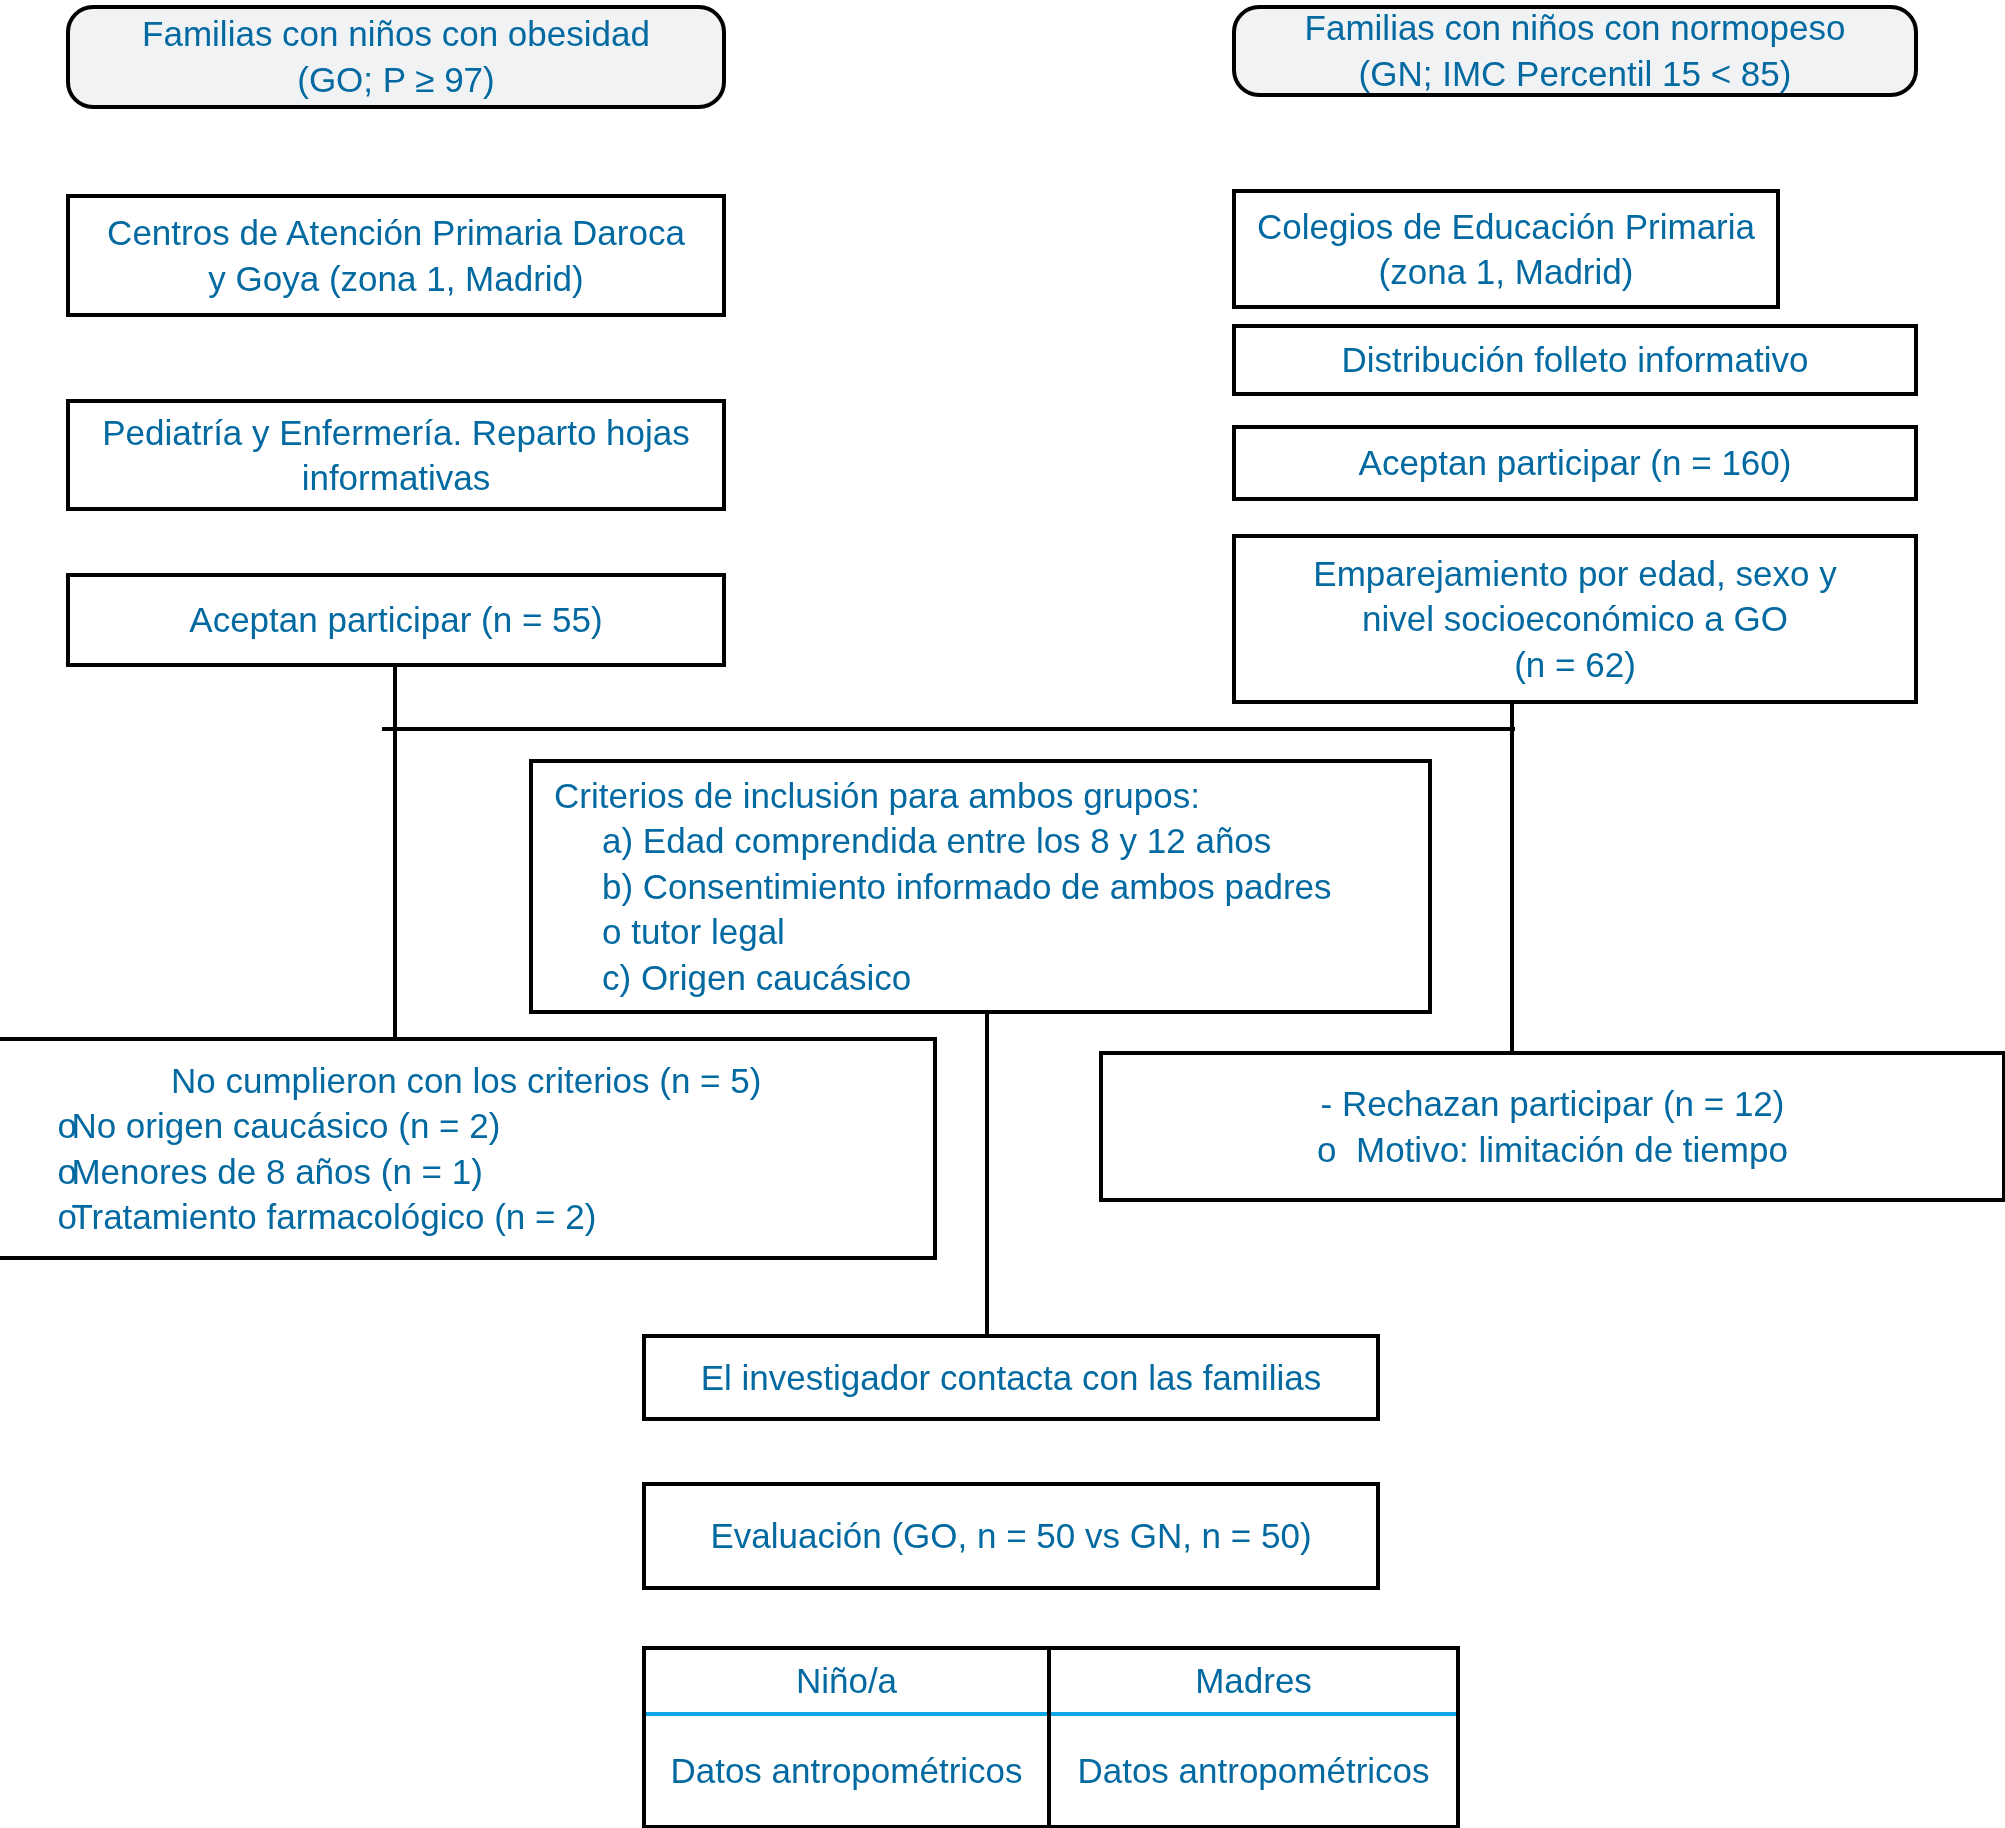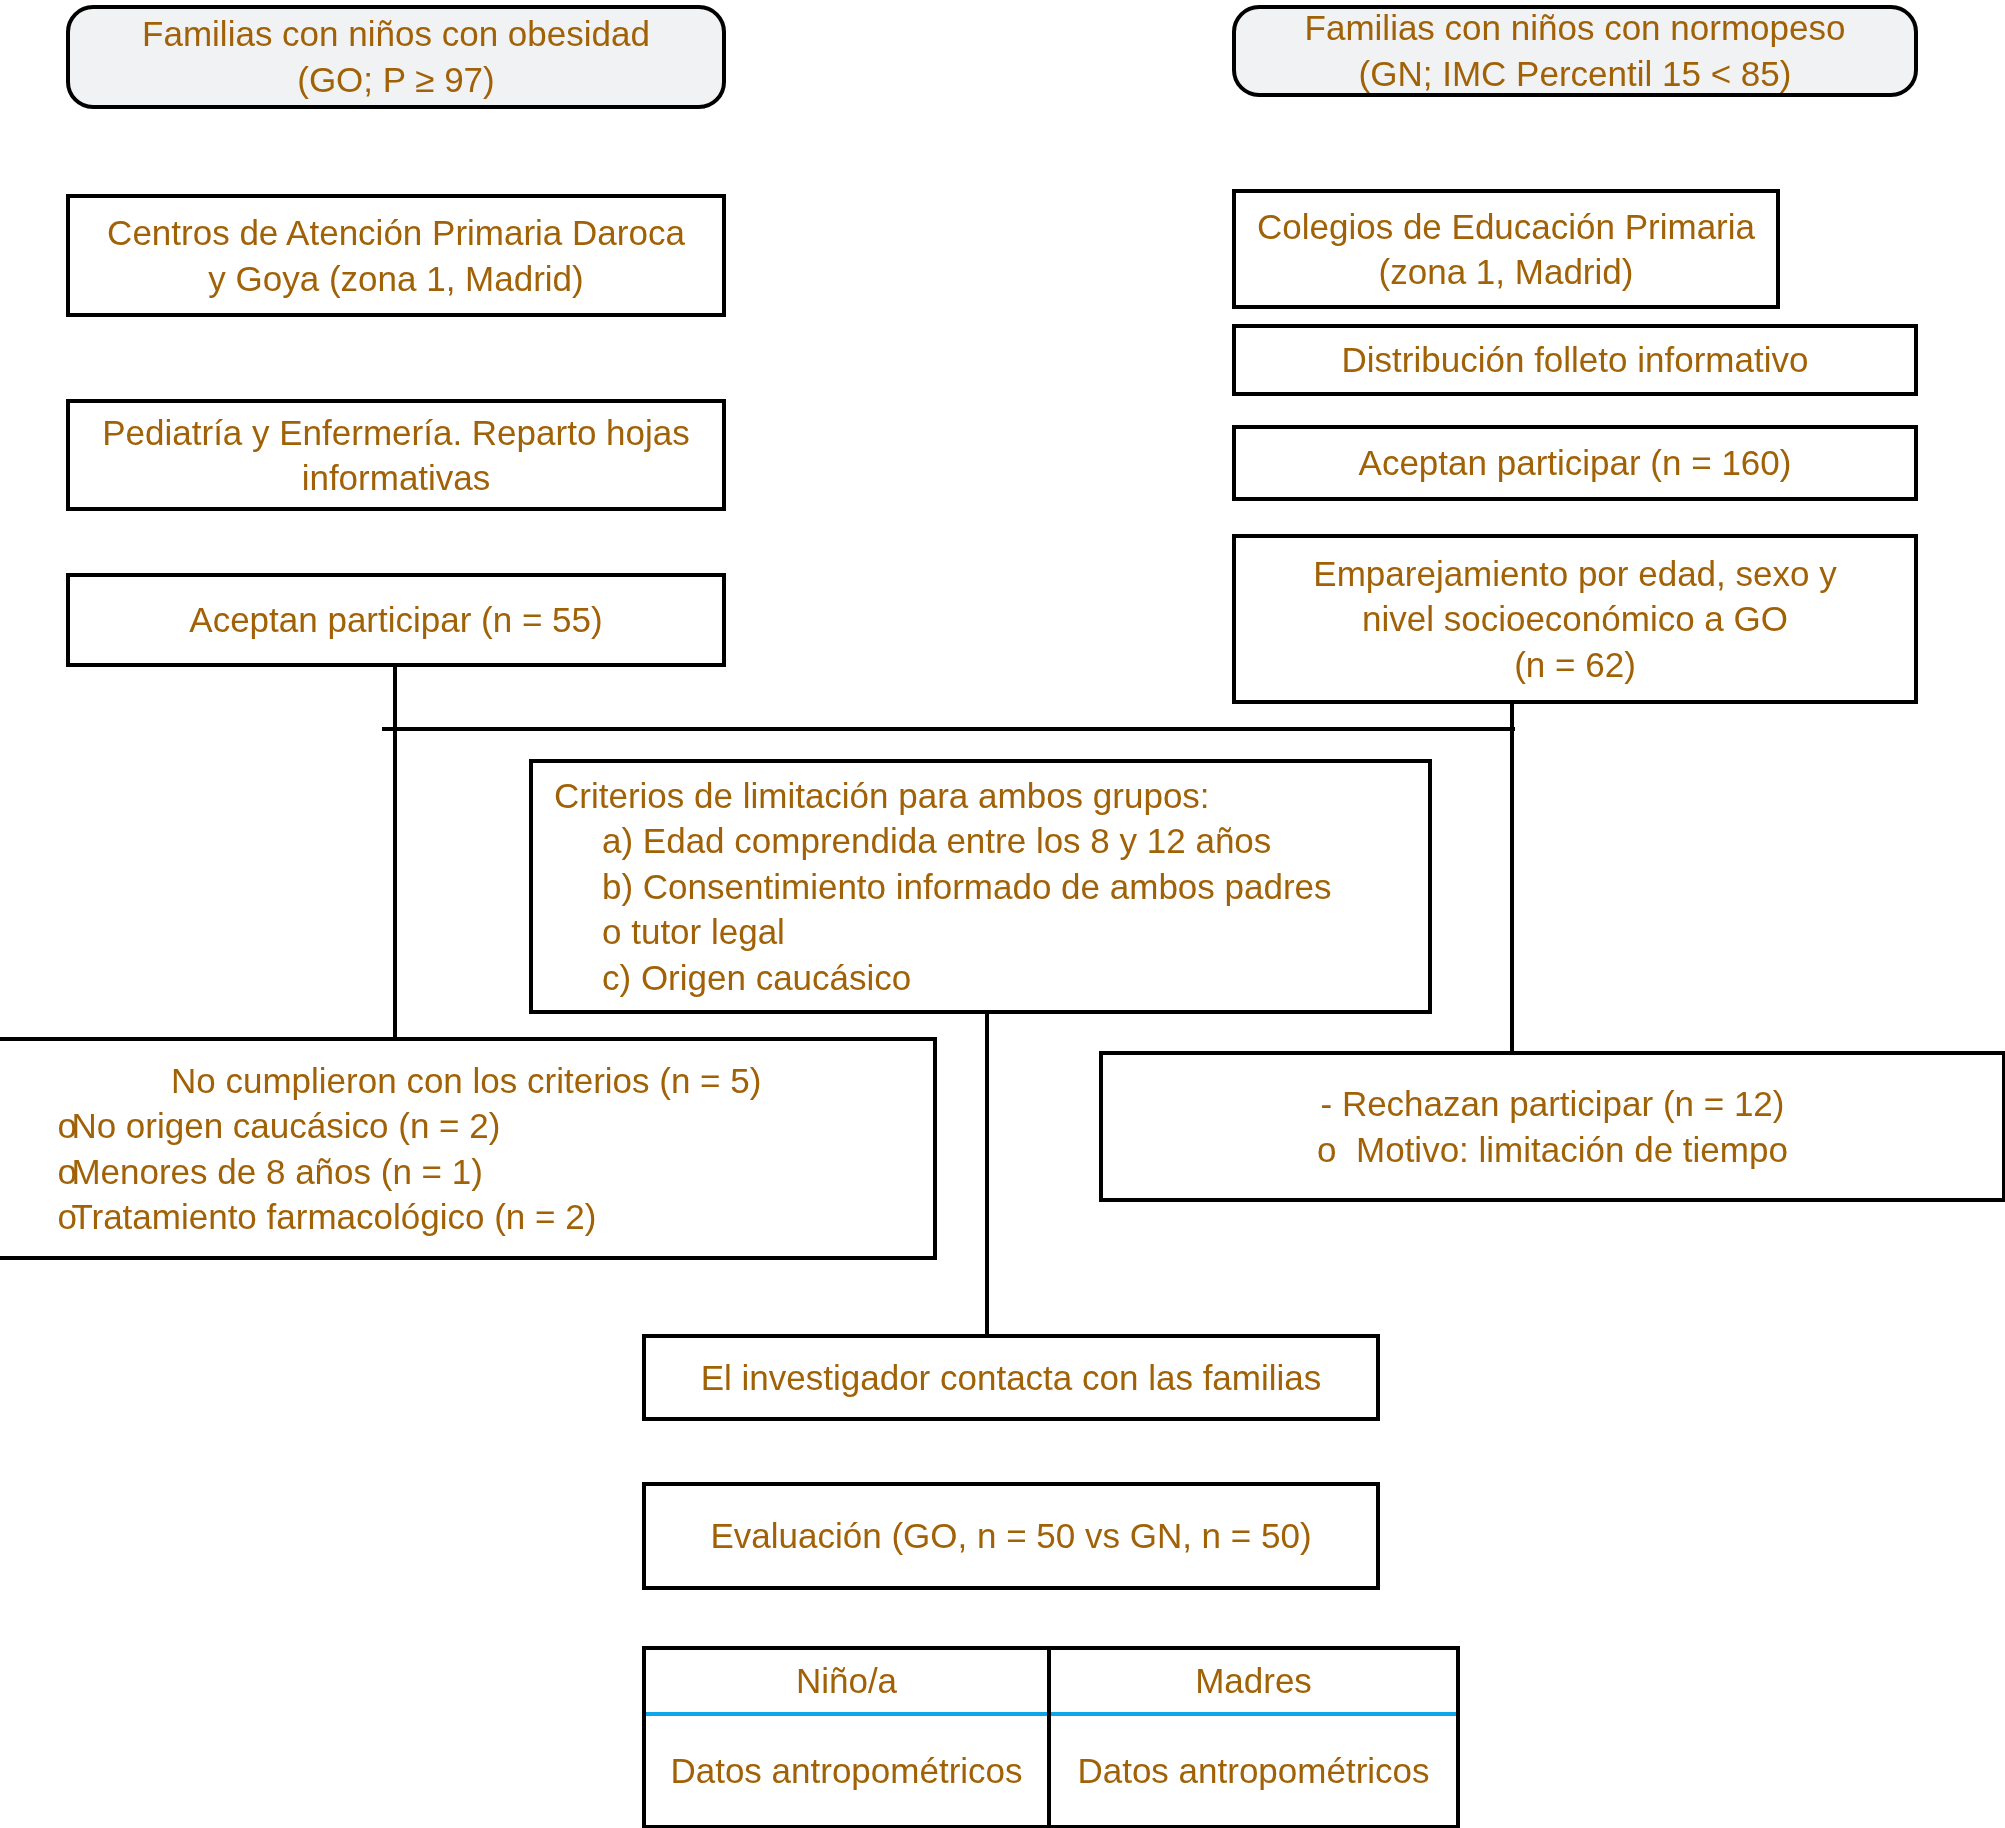--- a/index.html
+++ b/index.html
@@ -6,21 +6,21 @@
     margin: 0;
     padding: 0;
     background: #ffffff;
   }
   #canvas {
     position: relative;
     width: 2006px;
     height: 1829px;
     background: #ffffff;
     font-family: "Liberation Sans", sans-serif;
-    color: #a16207;
+    color: #0369a1;
     overflow: hidden;
   }
   .node {
     position: absolute;
     box-sizing: border-box;
     border: 4px solid #000000;
     background: #ffffff;
     display: flex;
     align-items: center;
     justify-content: center;
@@ -174,21 +174,21 @@
   </div>
 
   <div class="connector v-line" style="left:393px; top:667px; height:371px;"></div>
 
   <div class="connector v-line" style="left:1510px; top:704px; height:348px;"></div>
 
   <div class="connector h-line" style="left:382px; top:727px; width:1133px;"></div>
 
   <div class="node left-align" style="left:529px; top:759px; width:903px; height:255px;">
     <div class="inner">
-      <span class="crit-head">Criterios de limitación para ambos grupos:</span>
+      <span class="crit-head">Criterios de inclusión para ambos grupos:</span>
       <span class="crit-item">a) Edad comprendida entre los 8 y 12 años</span>
       <span class="crit-item">b) Consentimiento informado de ambos padres</span>
       <span class="crit-item nohang">o tutor legal</span>
       <span class="crit-item">c) Origen caucásico</span>
     </div>
   </div>
 
   <div class="connector v-line" style="left:985px; top:1014px; height:322px;"></div>
 
   <div class="node" style="left:-4.8px; top:1037px; width:942px; height:223px;">

